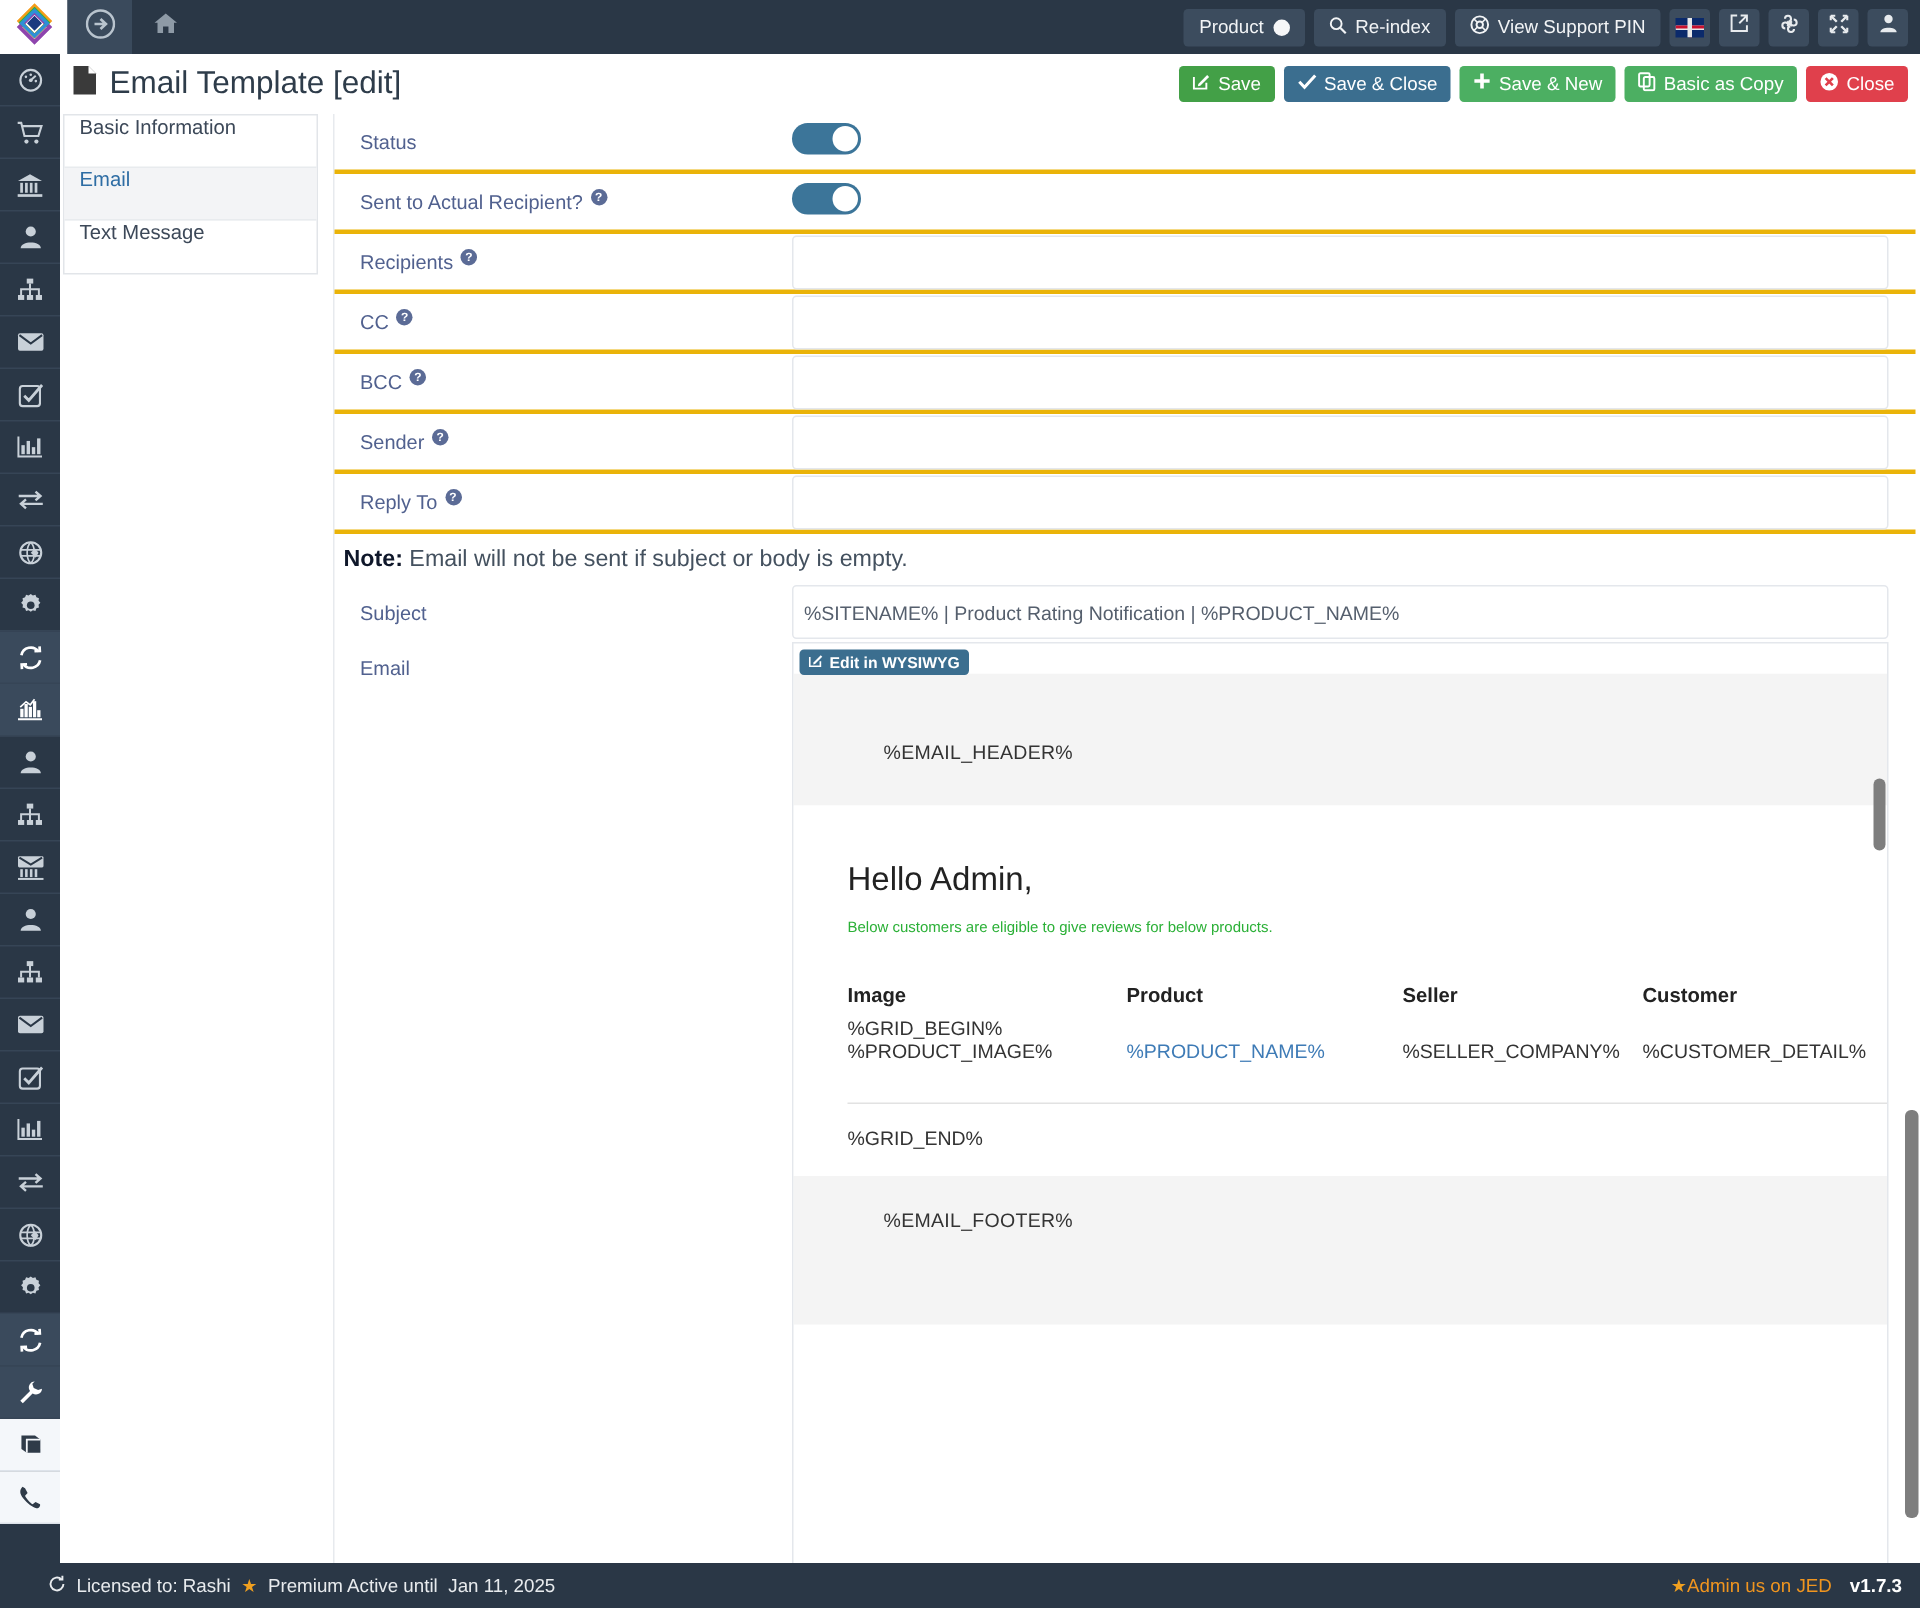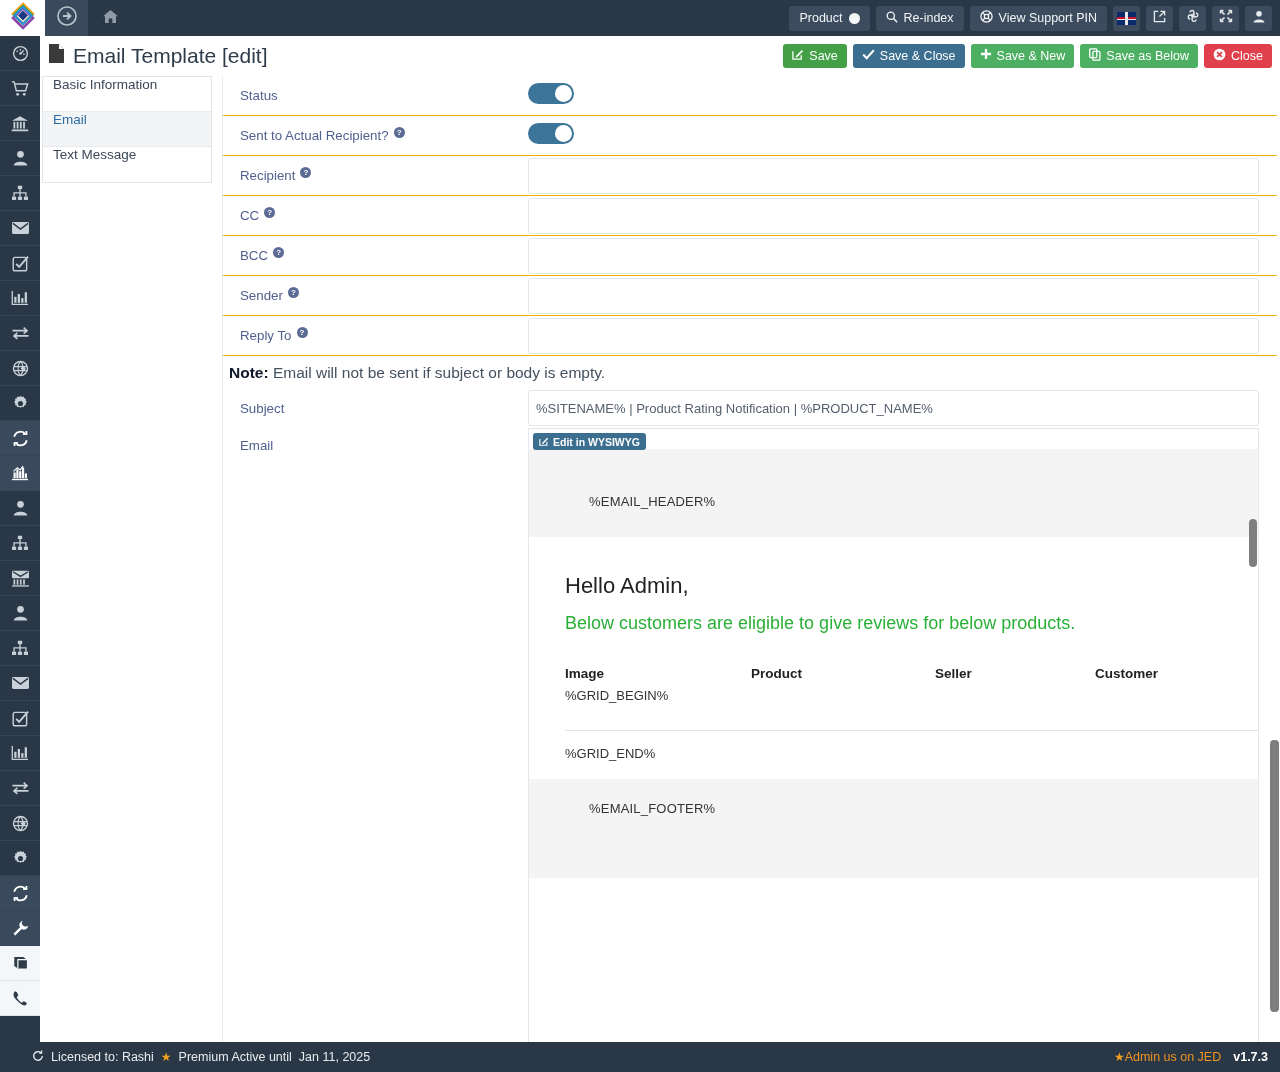--- a/index.html
+++ b/index.html
@@ -138,21 +138,21 @@
   }
 
   
   #form-area {
     position: absolute; top: 76px; left: 222px; width: 1055px;
     background: #fff;
     border-left: 1px solid #e7eaee;
   }
   .frow {
     display: flex; align-items: center;
-    border-bottom: 1px solid #eab308;
+    border-bottom: 3px solid #eab308;
     min-height: 40px; padding: 0 0 0 0;
   }
   .frow.noborder { border-bottom: none; }
   .flabel {
     width: 305px; flex: none;
     font-size: 13.3px; color: #51618f;
     padding-left: 17px;
     display: flex; align-items: center; gap: 5px;
   }
   .qmark {
@@ -218,21 +218,21 @@
     font-size: 13px; color: #333; letter-spacing: .2px;
   }
   .band.footer { padding: 22px 0 62px 60px; }
   .mailbody {
     background: #fff; padding: 24px 0 4px 36px;
   }
   #greeting {
     font-size: 22px; color: #222; font-weight: 400; margin: 12px 0 14px 0;
   }
   #subline {
-    font-size: 18px; color: #2bb037; margin: 0 0 32px 0;
+    font-size: 10px; color: #2bb037; margin: 0 0 32px 0;
   }
   .grid-tbl {
     width: 715px; border-collapse: collapse; font-size: 13px; color: #333;
   }
   .grid-tbl th {
     text-align: left; font-size: 13.5px; font-weight: bold;
     color: #222; padding: 0 0 7px 0;
   }
   .grid-tbl td { padding: 0; vertical-align: top; }
   .cell-pad { padding-left: 2px; }
@@ -661,21 +661,21 @@
         <span><svg width="12" height="12" viewBox="0 0 13 13">
             <path d="M6.5 1 V12 M1 6.5 H12" stroke="#fff" stroke-width="2.6"></path>
           </svg></span>
         <span>Save &amp; New</span>
       </button>
       <button class="hb green3">
         <span><svg width="12" height="13" viewBox="0 0 13 14">
             <rect x="0.8" y="0.8" width="7.6" height="9.6" rx="1" fill="none" stroke="#fff" stroke-width="1.4"></rect>
             <rect x="4.2" y="3.6" width="7.6" height="9.6" rx="1" fill="none" stroke="#fff" stroke-width="1.4"></rect>
           </svg></span>
-        <span>Save as Below</span>
+        <span>Basic as Copy</span>
       </button>
       <button class="hb red">
         <span><svg width="13" height="13" viewBox="0 0 14 14">
             <circle cx="7" cy="7" r="6.3" fill="#fff"></circle>
             <path d="M4.4 4.4 L9.6 9.6 M9.6 4.4 L4.4 9.6" stroke="#e0404c" stroke-width="1.9"></path>
           </svg></span>
         <span>Close</span>
       </button>
     </div>
 </div>
@@ -708,21 +708,21 @@
       <span>Sent to Actual Recipient?</span>
       <span class="qmark">?</span>
     </div>
     <div class="fctl">
       <div class="toggle"><div class="knob"></div></div>
     </div>
   </div>
 
   <div class="frow">
     <div class="flabel">
-      <span>Recipient</span>
+      <span>Recipients</span>
       <span class="qmark">?</span>
     </div>
     <div class="fctl">
       <input class="txtinput" type="text" value="" style="">
     </div>
   </div>
 
   <div class="frow">
     <div class="flabel">
       <span>CC</span>
@@ -804,20 +804,26 @@
                 <th style="width:186px">Image</th>
                 <th style="width:184px">Product</th>
                 <th style="width:160px">Seller</th>
                 <th>Customer</th>
               </tr>
             </thead>
             <tbody>
               <tr>
                 <td colspan="4">%GRID_BEGIN%</td>
               </tr>
+              <tr>
+                <td class="cell-pad">%PRODUCT_IMAGE%</td>
+                <td class="link-blue cell-pad">%PRODUCT_NAME%</td>
+                <td>%SELLER_COMPANY%</td>
+                <td>%CUSTOMER_DETAIL%</td>
+              </tr>
             </tbody>
           </table>
           <div class="tbl-sep"></div>
           <div id="grid-end">%GRID_END%</div>
         </div>
 
         <div class="band footer">
           <span>%EMAIL_FOOTER%</span>
         </div>
       </div>

